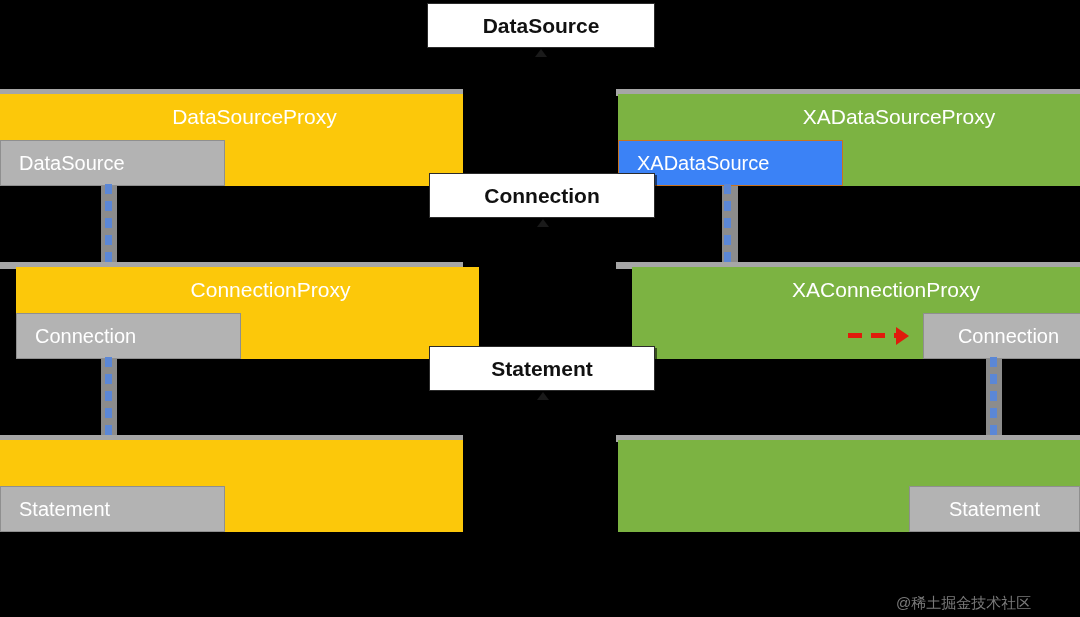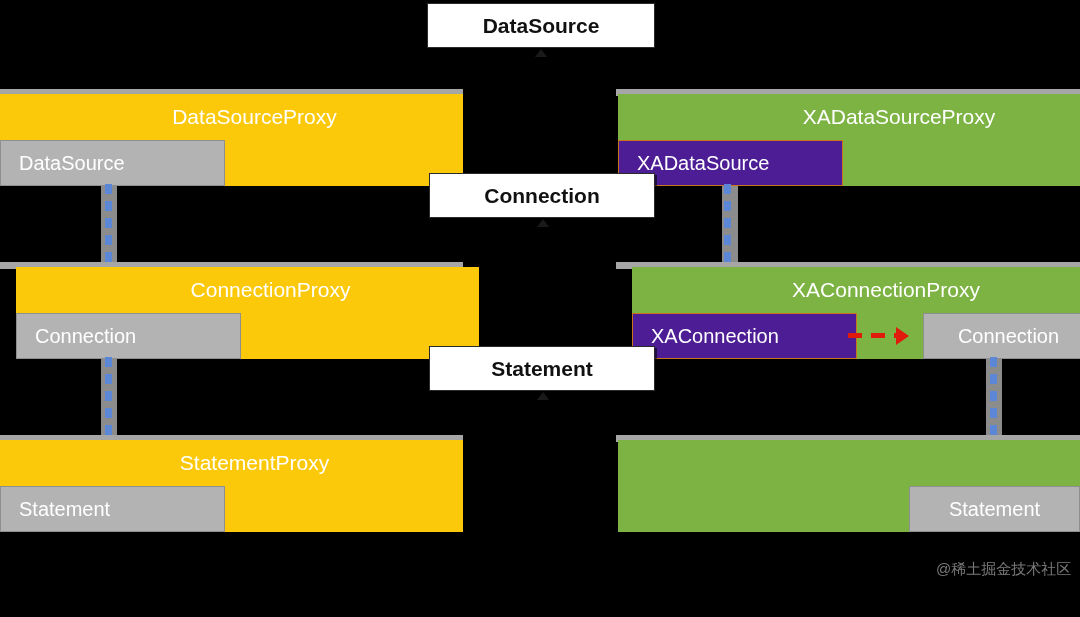--- a/index.html
+++ b/index.html
@@ -24,21 +24,21 @@
      font-size:21px;font-weight:400;white-space:nowrap;margin-left:46px;
   }
 
   
   .iface{
      position:absolute;display:flex;align-items:center;
      color:#ffffff;font-size:20px;font-weight:400;
      box-sizing:border-box;white-space:nowrap;
   }
   .iface.gray{background:#b3b3b3;border:1px solid #8f8f8f;padding-left:18px;}
-  .iface.orange{background:#4c1d95;border:1px solid #c9731f;padding-left:18px;}
+  .iface.orange{background:#3b82f6;border:1px solid #c9731f;padding-left:18px;}
   .iface.gray.right{justify-content:center;padding-left:0;}
 
   
   .chip{
      background:#ffffff;border:1px solid #2b2b2b;
      display:flex;align-items:center;justify-content:center;
      color:#111111;font-weight:bold;font-size:21px;
      box-shadow:2px 2px 0 rgba(0,0,0,.55);
   }
 
@@ -108,23 +108,20 @@
   <div class="abs proxy yellow" style="left:16px;top:267px;width:463px;height:92px;">
     <div class="proxy-title">ConnectionProxy</div>
     <div class="iface gray" style="left:0px;top:46px;width:225px;height:46px;">
       <span>Connection</span>
     </div>
   </div>
 
   <div class="abs rail" style="left:616px;top:262px;width:464px;height:7px;"></div>
   <div class="abs proxy green" style="left:632px;top:267px;width:462px;height:92px;">
     <div class="proxy-title">XAConnectionProxy</div>
-    <div class="iface orange" style="left:0px;top:46px;width:225px;height:46px;">
-      <span>XAConnection</span>
-    </div>
     <div class="iface gray right" style="left:291px;top:46px;width:171px;height:46px;">
       <span>Connection</span>
     </div>
   </div>
 
   <div class="abs hred" style="left:848px;top:333px;width:56px;"></div>
   <div class="abs harrow" style="left:896px;top:327px;"></div>
 
   <div class="abs chip" style="left:429px;top:346px;width:226px;height:45px;">
     <span>Statement</span>
@@ -136,28 +133,27 @@
   <div class="abs varrow" style="left:101px;top:463px;"></div>
   <div class="abs vline" style="left:105px;top:439px;height:28px;"></div>
 
   <div class="abs grail" style="left:986px;top:359px;height:92px;"></div>
   <div class="abs vline" style="left:990px;top:357px;height:86px;"></div>
   <div class="abs varrow" style="left:986px;top:463px;"></div>
   <div class="abs vline" style="left:990px;top:439px;height:28px;"></div>
 
   <div class="abs rail" style="left:0px;top:435px;width:463px;height:7px;"></div>
   <div class="abs proxy yellow" style="left:0px;top:440px;width:463px;height:92px;">
-    <div class="proxy-title">StatementProxy</div>
     <div class="iface gray" style="left:0px;top:46px;width:225px;height:46px;">
       <span>Statement</span>
     </div>
   </div>
 
   <div class="abs rail" style="left:616px;top:435px;width:464px;height:7px;"></div>
   <div class="abs proxy green" style="left:618px;top:440px;width:462px;height:92px;">
     <div class="iface gray right" style="left:291px;top:46px;width:171px;height:46px;">
       <span>Statement</span>
     </div>
   </div>
 
-  <div class="abs watermark" style="left:896px;top:560px;margin-left:40px;">@稀土掘金技术社区</div>
+  <div class="abs watermark" style="left:896px;top:594px;">@稀土掘金技术社区</div>
 
 </div>
 
 </body></html>

